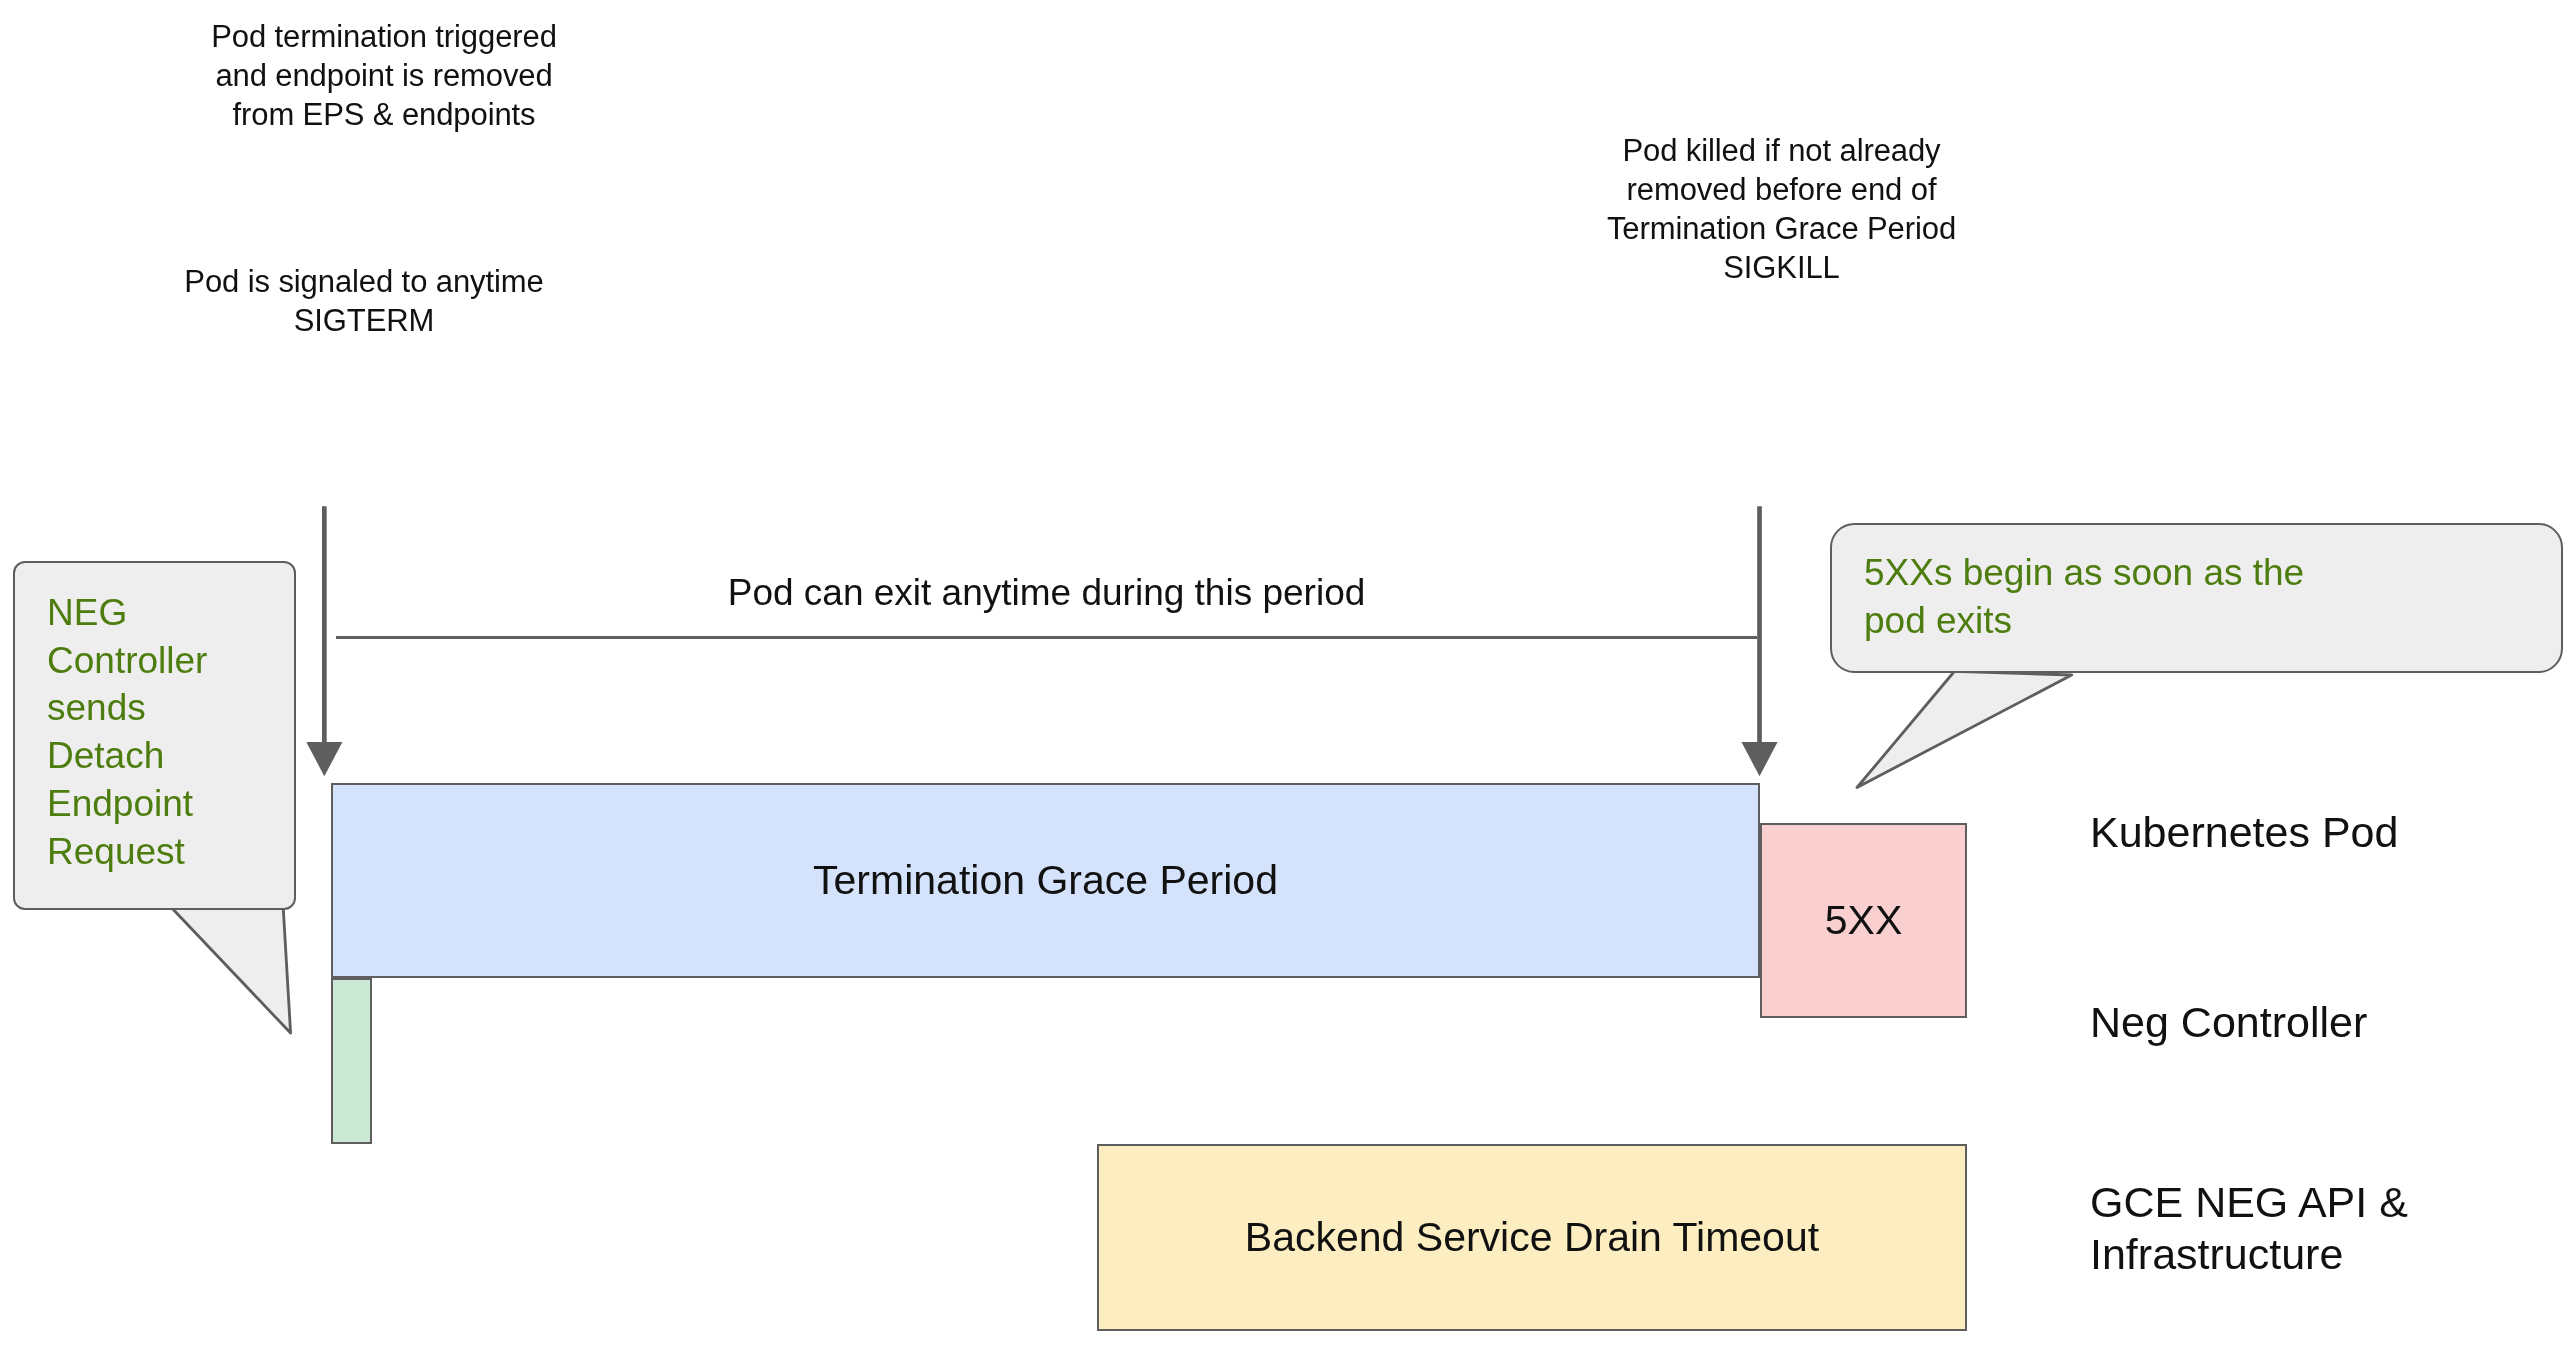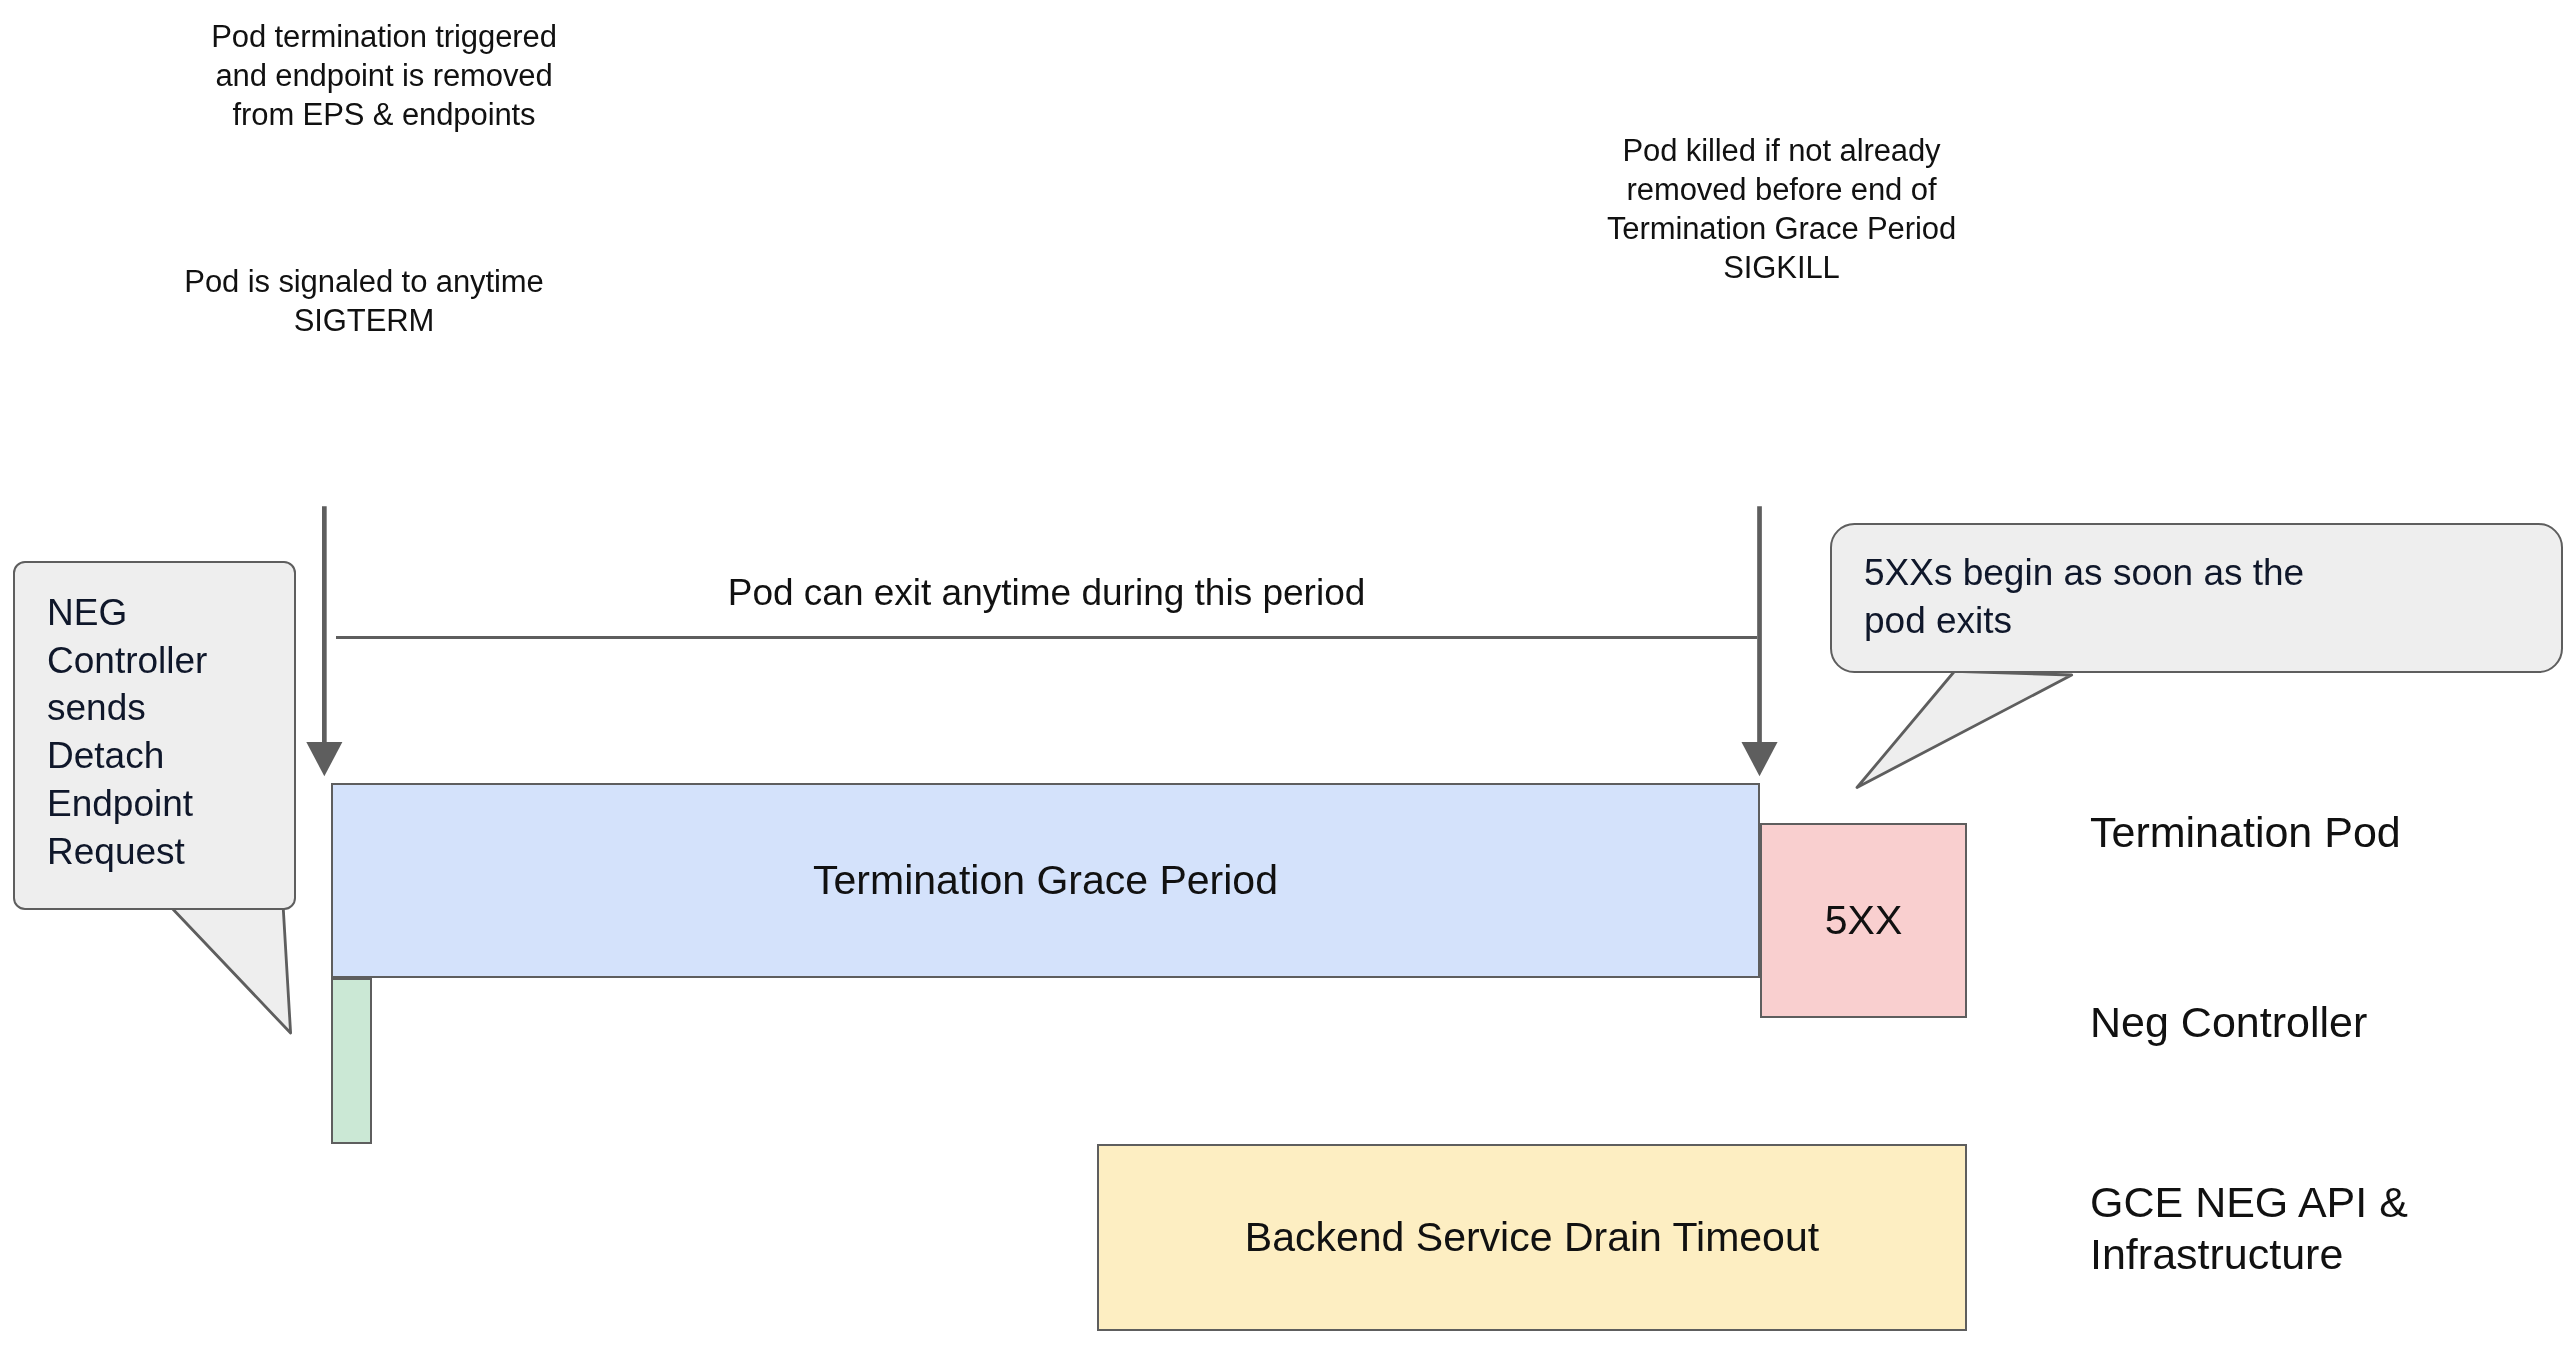--- a/index.html
+++ b/index.html
@@ -109,21 +109,21 @@
 
   
   .callout-body {
     position: absolute;
     box-sizing: border-box;
     background: #eeeeee;
     border: 2.8px solid #5e5e5e;
     border-radius: 24.4px;
     font-size: 37px;
     line-height: 1.29;
-    color: #0f172a;
+    color: #4d7c0f;
     white-space: pre-line;
     z-index: 3;
   }
   #callout-neg-body {
     left: 13px; top: 561px;
     width: 283px; height: 349px;
     padding: 26px 0 0 32px;
     border-radius: 12px;
   }
   #callout-5xx-body {
@@ -178,21 +178,21 @@
 
   <div id="bar-neg" class="bar">
     <span></span>
   </div>
 
 
   <div id="bar-bsdt" class="bar">
     <span>Backend Service Drain Timeout</span>
   </div>
 
-  <div id="row-label-pod" class="row-label">Termination Pod</div>
+  <div id="row-label-pod" class="row-label">Kubernetes Pod</div>
 
   <div id="row-label-neg" class="row-label">Neg Controller</div>
 
   <div id="row-label-gce" class="row-label">GCE NEG API &amp;
 Infrastructure</div>
 
   <div id="callout-neg-body" class="callout-body">NEG
 Controller
 sends
 Detach

